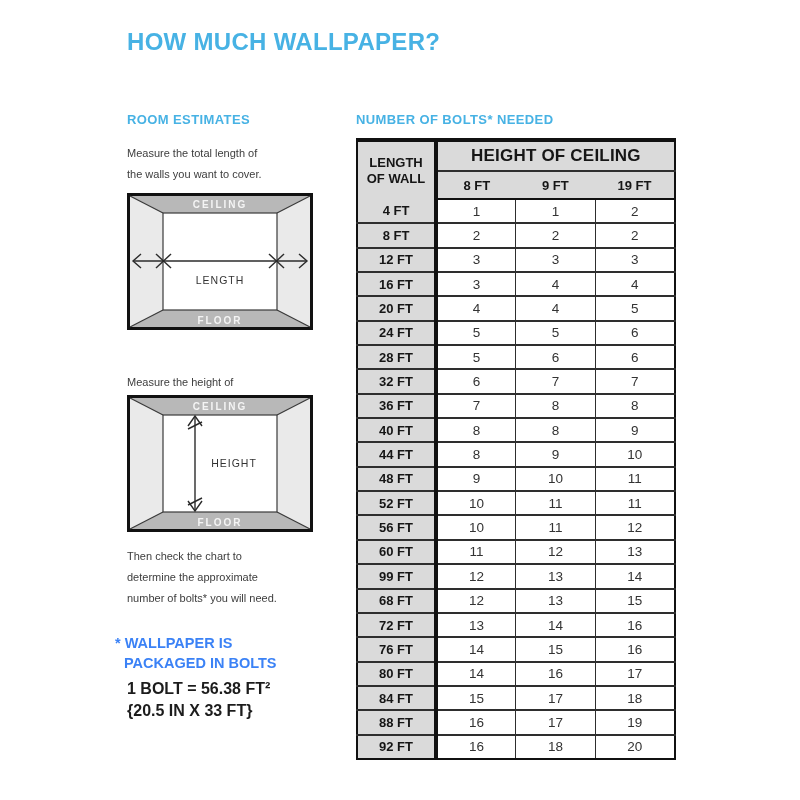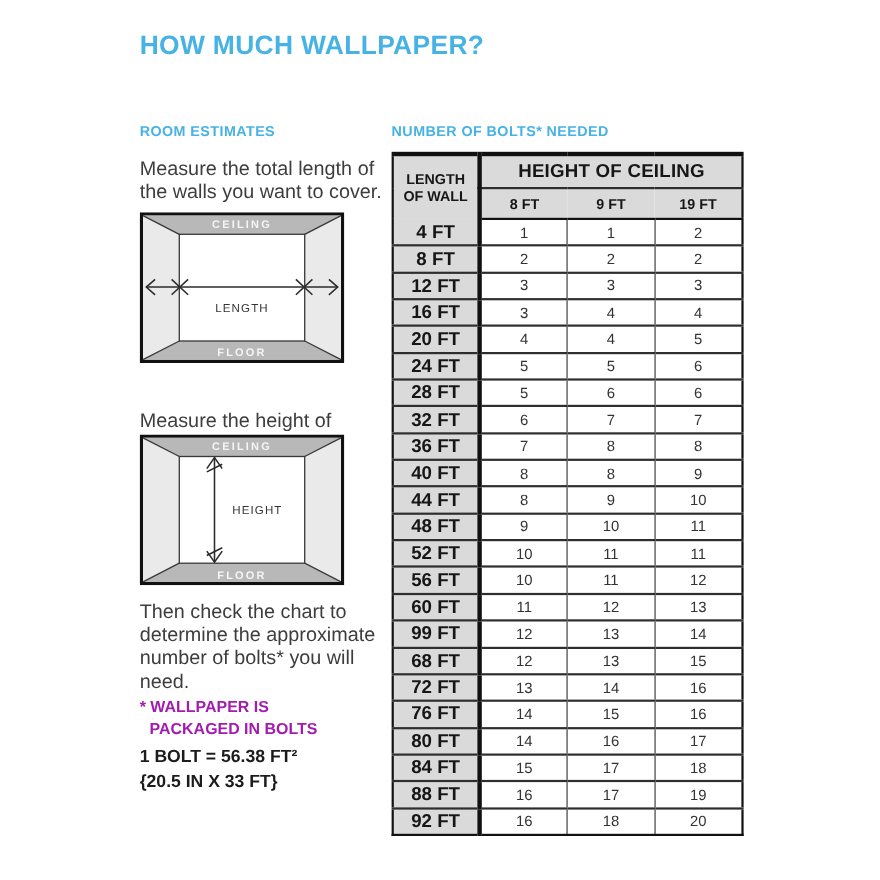--- a/index.html
+++ b/index.html
@@ -16,32 +16,32 @@
   .section-heading {
     position: absolute; top: 112px;
     font-size: 13px; font-weight: bold; letter-spacing: .4px;
     color: var(--accent);
   }
   .heading-left { left: 127px; }
   .heading-right { left: 356px; width: 318px; }
 
   .step {
     position: absolute; left: 127px; width: 225px;
-    font-size: 18px; line-height: 21px; color: #3d3d3d;
+    font-size: 11px; line-height: 21px; color: #3d3d3d;
     white-space: pre-line;
   }
   .step1 { top: 143px; }
   .step2 { top: 348px; margin-top: 24px; }
   .step3 { top: 546px; }
 
   .diagram { position: absolute; left: 127px; width: 186px; height: 137px; }
   .diagram1 { top: 193px; }
   .diagram2 { top: 395px; }
 
-  .note { position: absolute; left: 127px; top: 633px; font-size: 14.5px; font-weight: bold; color: #a21caf; line-height: 20px; }
+  .note { position: absolute; left: 115px; top: 633px; font-size: 14.5px; font-weight: bold; color: #3b82f6; line-height: 20px; }
   .note .indent { display: block; padding-left: 9px; }
   .bolt-info { position: absolute; left: 127px; top: 678px; font-size: 16px; font-weight: bold; color: #1c1c1c; line-height: 22px; }
   .bolt-info span { display: block; }
 
   .bolts-table {
     position: absolute; left: 356px; top: 138px;
     border-collapse: collapse; table-layout: fixed; width: 318px;
     border: 2px solid var(--heavy); border-top-width: 4px;
   }
   .bolts-table col.c-label { width: 79px; }
@@ -50,21 +50,21 @@
   .bolts-table thead th { background: var(--cellgray); color: #161616; }
   .corner-header {
     border-right: 4px solid var(--heavy);
     font-size: 13px; font-weight: bold; line-height: 16px; white-space: pre-line;
   }
   .group-header { font-size: 17px; font-weight: bold; height: 31px; border-bottom: 2px solid var(--line); letter-spacing: .2px; }
   .col-header { font-size: 13px; font-weight: bold; height: 28px; border-bottom: 2px solid var(--heavy); }
   .bolts-table tbody td { height: 24.35px; border-top: 2px solid var(--line); font-size: 13.5px; color: #333; }
   .bolts-table tbody tr:first-child td { border-top: none; }
   .bolts-table td.row-label {
-    background: var(--cellgray); font-weight: bold; font-size: 17px; color: #161616;
+    background: var(--cellgray); font-weight: bold; font-size: 13px; color: #161616;
     border-right: 4px solid var(--heavy);
   }
   .bolts-table td.val + td.val { border-left: 1.5px solid var(--line); }
 
   svg text { font-family: "Liberation Sans", "DejaVu Sans", sans-serif; }
   .plane-label { font-size: 10px; font-weight: bold; fill: #f4f4f4; letter-spacing: 2px; }
   .dim-label { font-size: 10.5px; fill: #333; letter-spacing: 1px; }
 </style>
 </head>
 <body>

